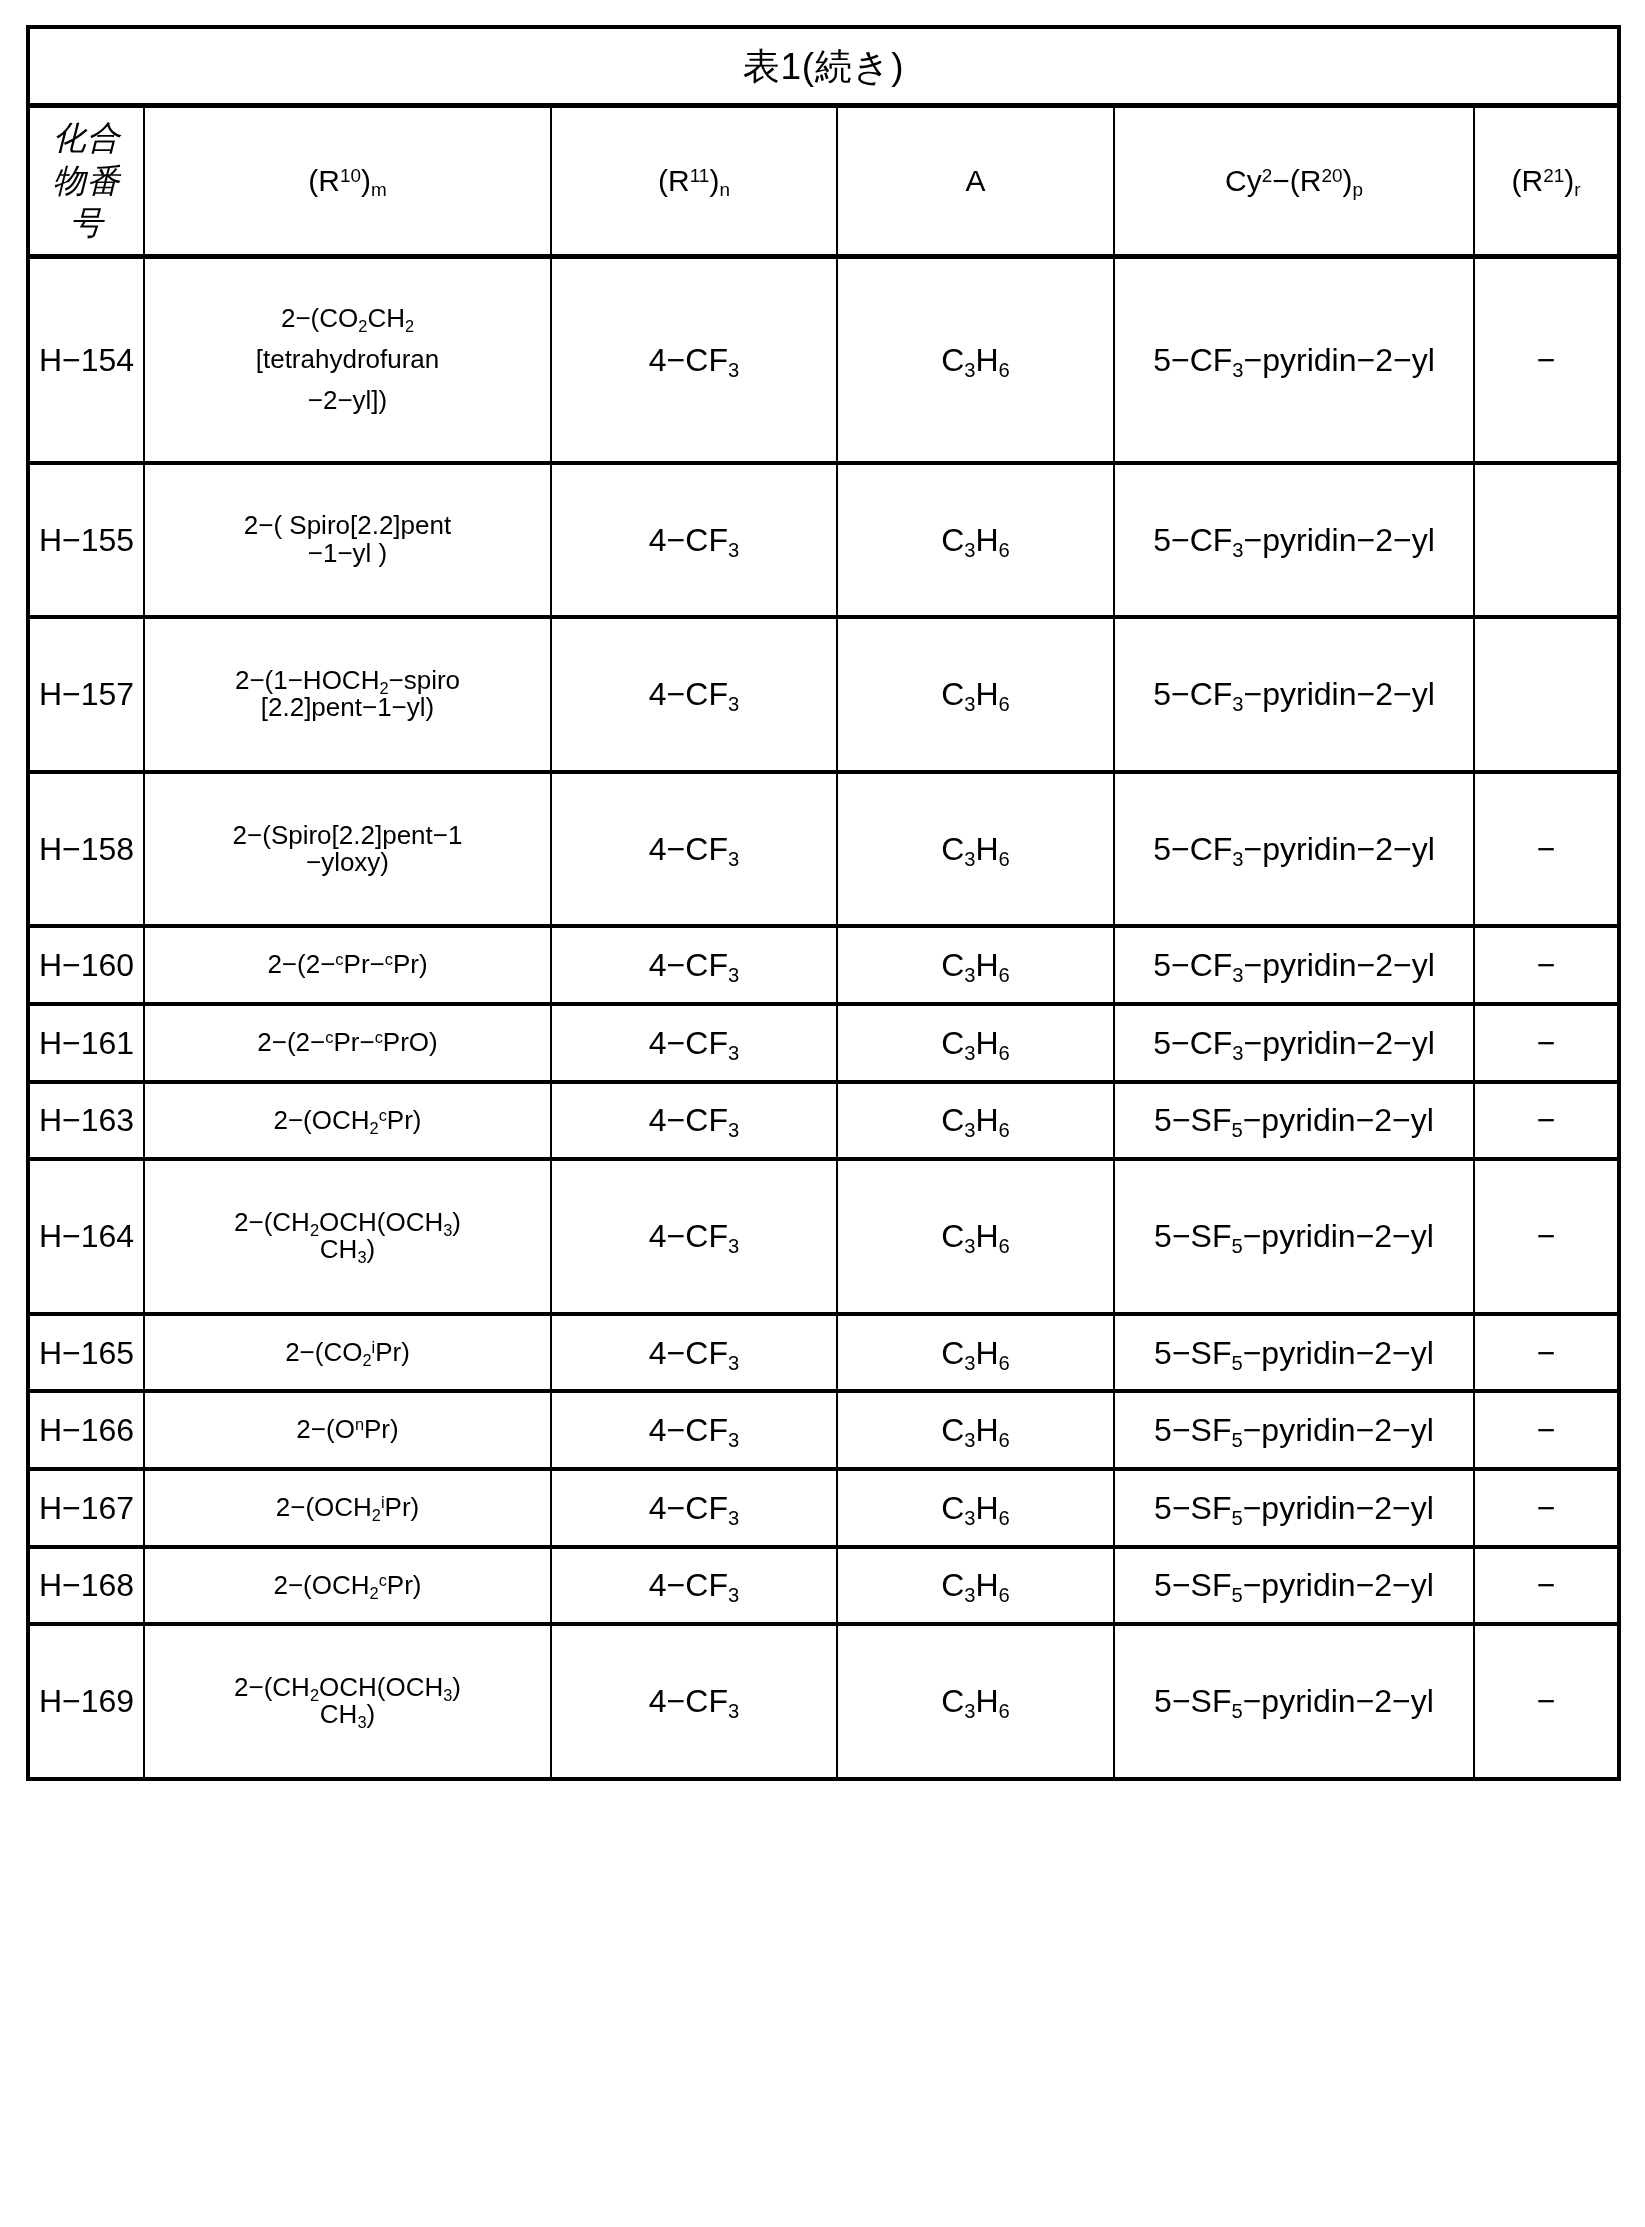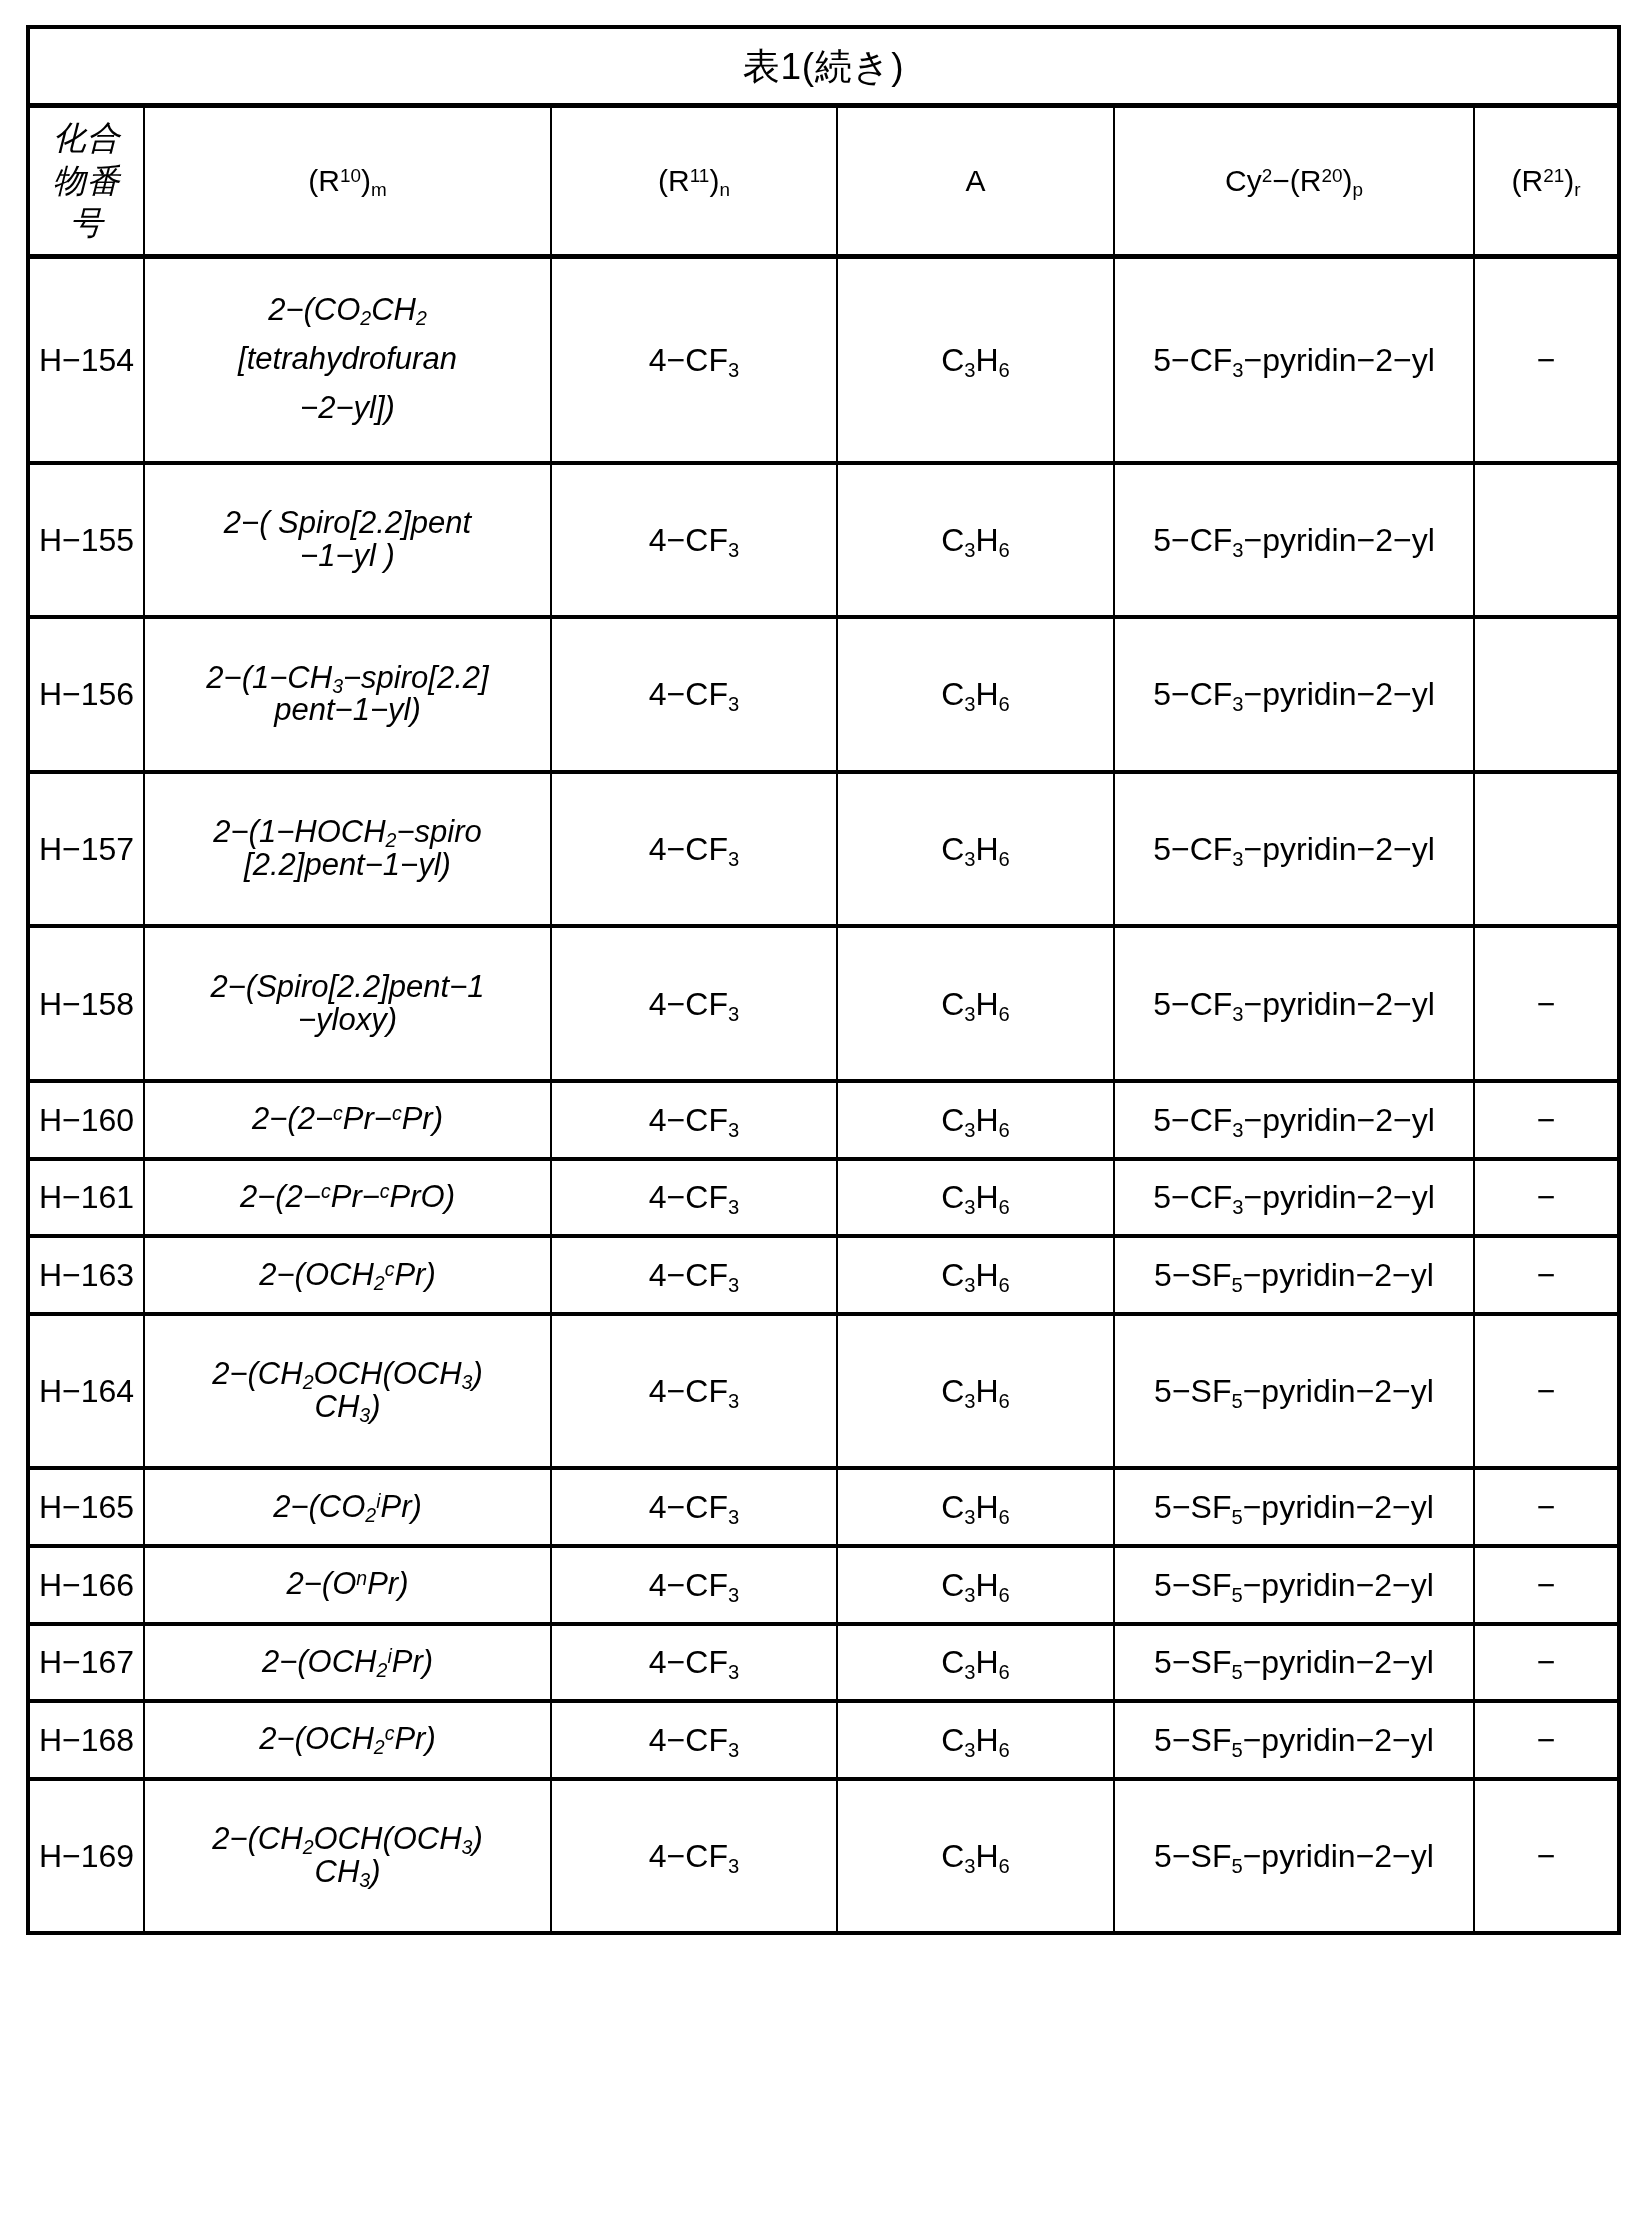--- a/index.html
+++ b/index.html
@@ -75,24 +75,23 @@
     border-top-width: 4.6px;
     border-bottom-width: 4.6px;
     border-left-width: 2.6px;
     border-right-width: 2.6px;
   }
   tr.data-row td.col-id,
   tr.data-row td.col-r21 {
     font-size: 32px;
   }
   tr.data-row td.col-r10 {
-    font-size: 31px;
+    font-size: 26px;
     line-height: 1.06;
     padding: 1.3px 4px;
-    font-style: italic;
   }
   tr.data-row td.col-r11,
   tr.data-row td.col-a,
   tr.data-row td.col-cy2 {
     font-size: 32px;
   }
 
   
   tr.h-lines-3 td { height: 199px; }
   tr.h-lines-2 td { height: 148px; }
@@ -161,31 +160,20 @@
           <td class="col-r10">
             <span class="r10-line">2−( Spiro[2.2]pent</span>
             <span class="r10-line">−1−yl )</span>
           </td>
           <td class="col-r11">4−CF<sub>3</sub></td>
           <td class="col-a">C<sub>3</sub>H<sub>6</sub></td>
           <td class="col-cy2">5−CF<sub>3</sub>−pyridin−2−yl</td>
           <td class="col-r21"></td>
         </tr>
         <tr class="data-row h-lines-2">
-          <td class="col-id">H−156</td>
-          <td class="col-r10">
-            <span class="r10-line">2−(1−CH<sub>3</sub>−spiro[2.2]</span>
-            <span class="r10-line">pent−1−yl)</span>
-          </td>
-          <td class="col-r11">4−CF<sub>3</sub></td>
-          <td class="col-a">C<sub>3</sub>H<sub>6</sub></td>
-          <td class="col-cy2">5−CF<sub>3</sub>−pyridin−2−yl</td>
-          <td class="col-r21"></td>
-        </tr>
-        <tr class="data-row h-lines-2">
           <td class="col-id">H−157</td>
           <td class="col-r10">
             <span class="r10-line">2−(1−HOCH<sub>2</sub>−spiro</span>
             <span class="r10-line">[2.2]pent−1−yl)</span>
           </td>
           <td class="col-r11">4−CF<sub>3</sub></td>
           <td class="col-a">C<sub>3</sub>H<sub>6</sub></td>
           <td class="col-cy2">5−CF<sub>3</sub>−pyridin−2−yl</td>
           <td class="col-r21"></td>
         </tr>

